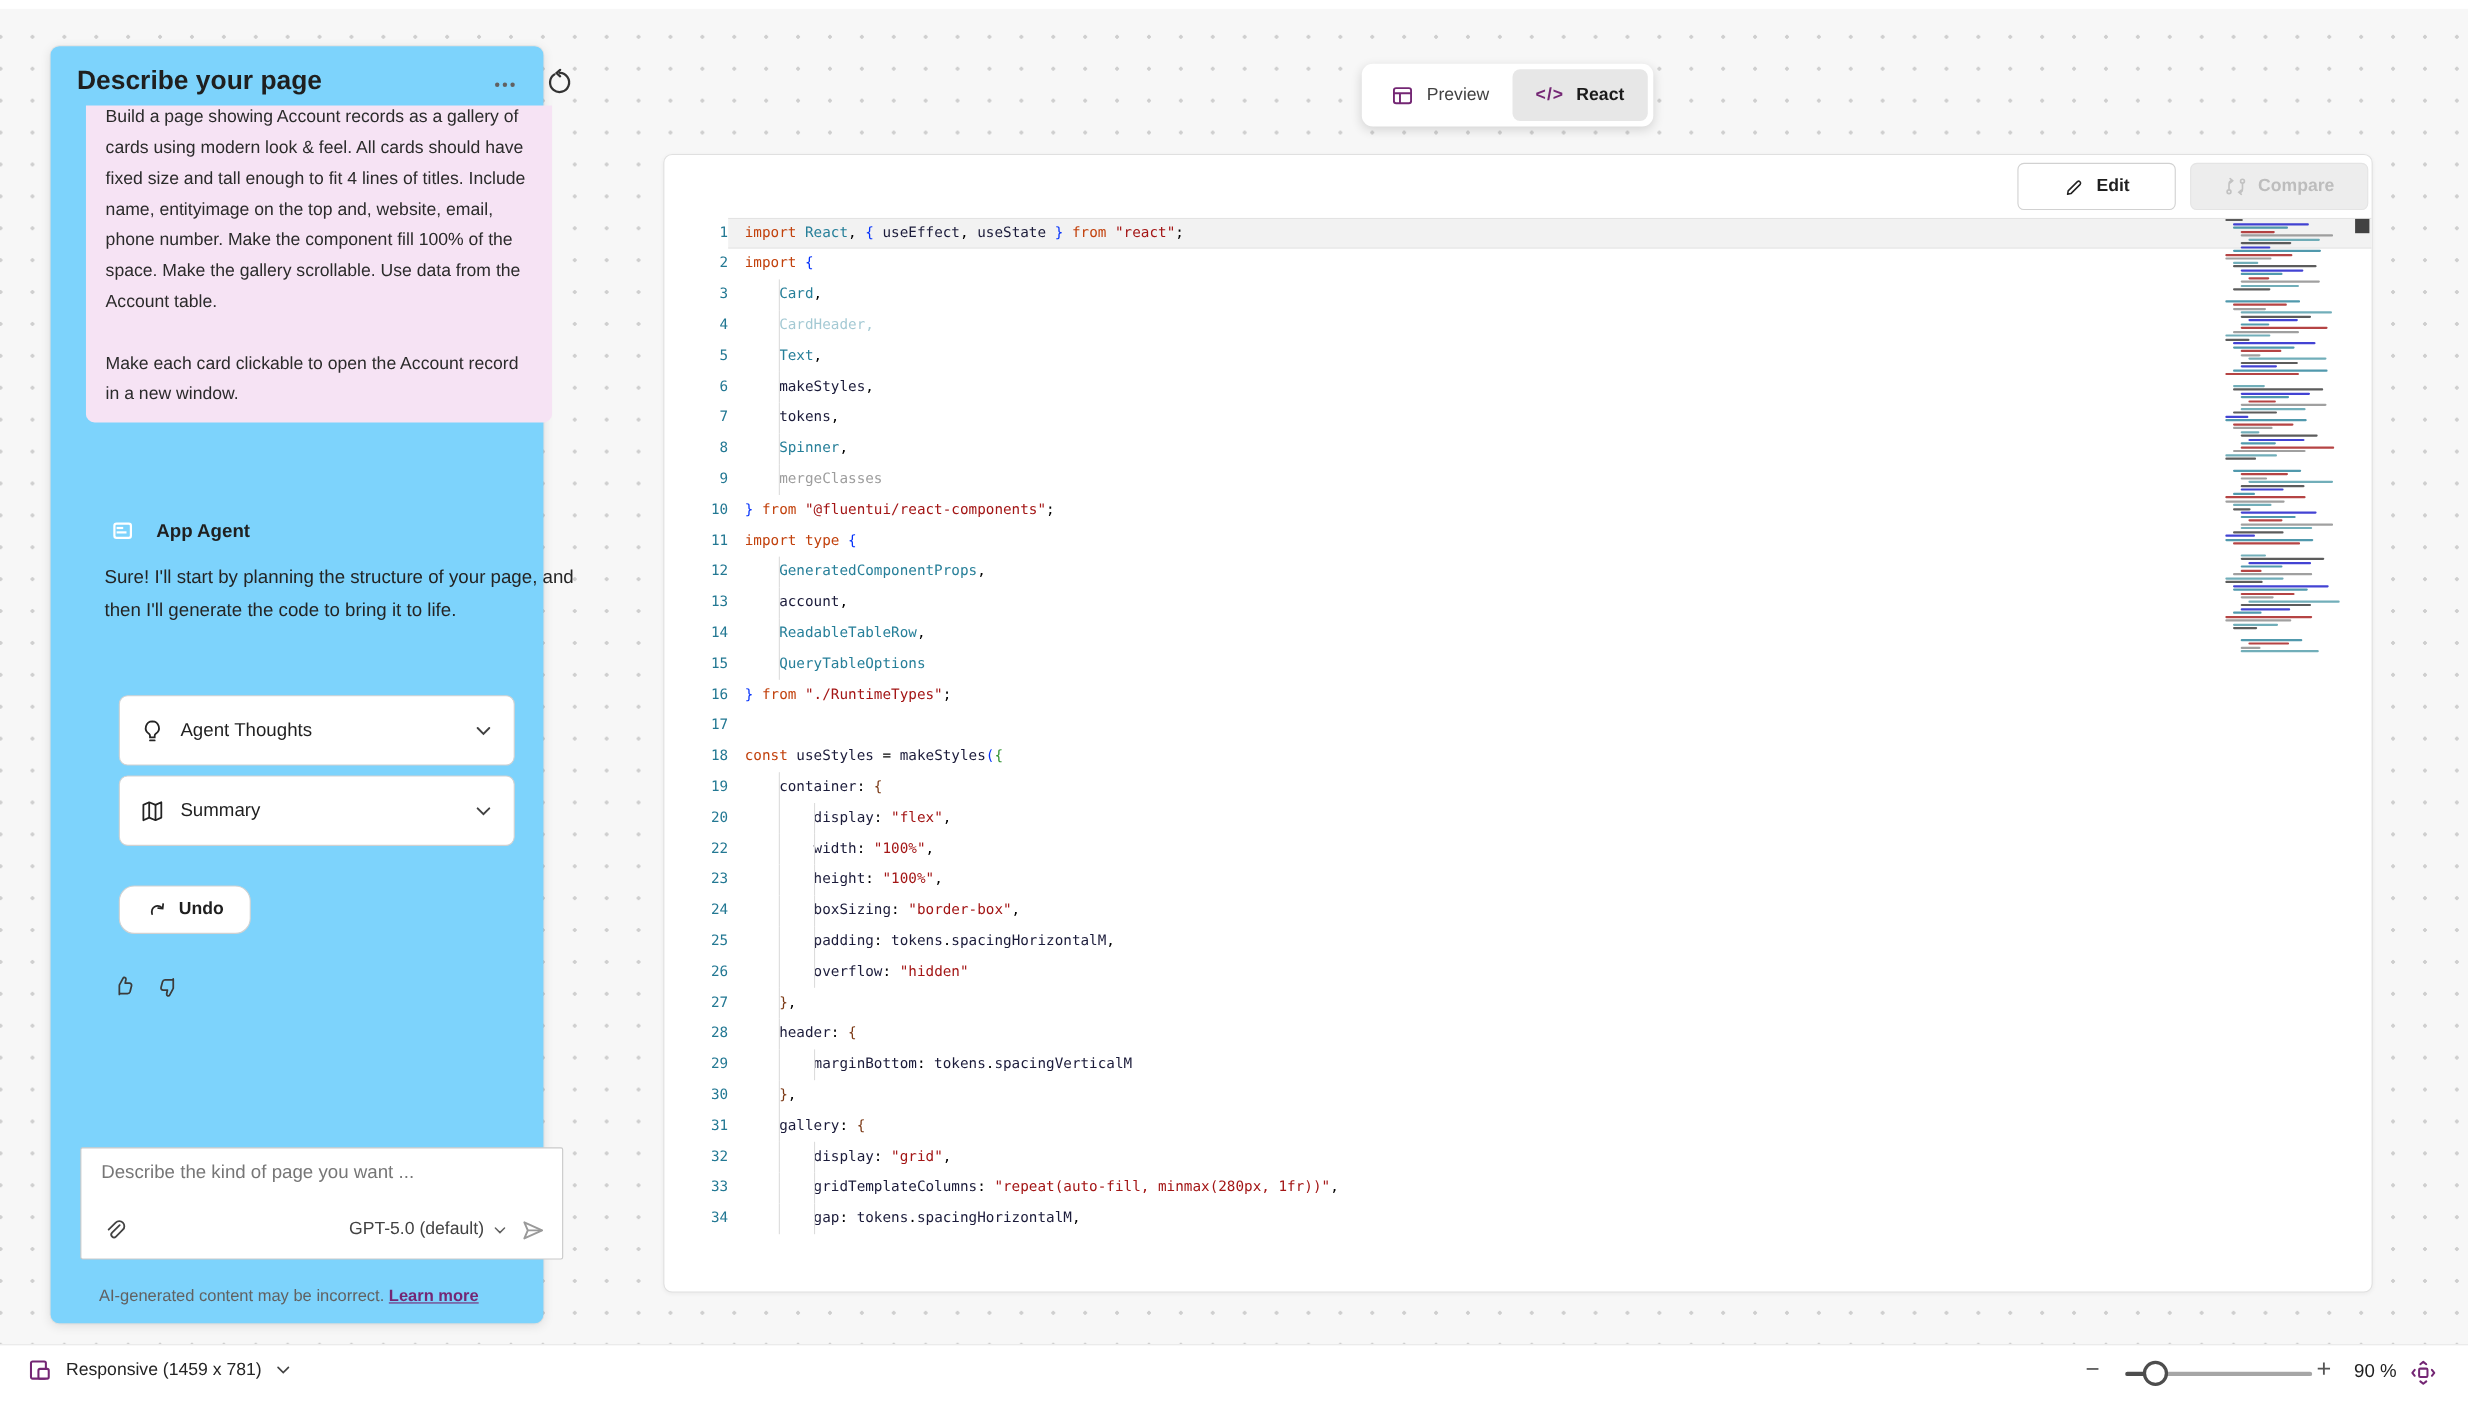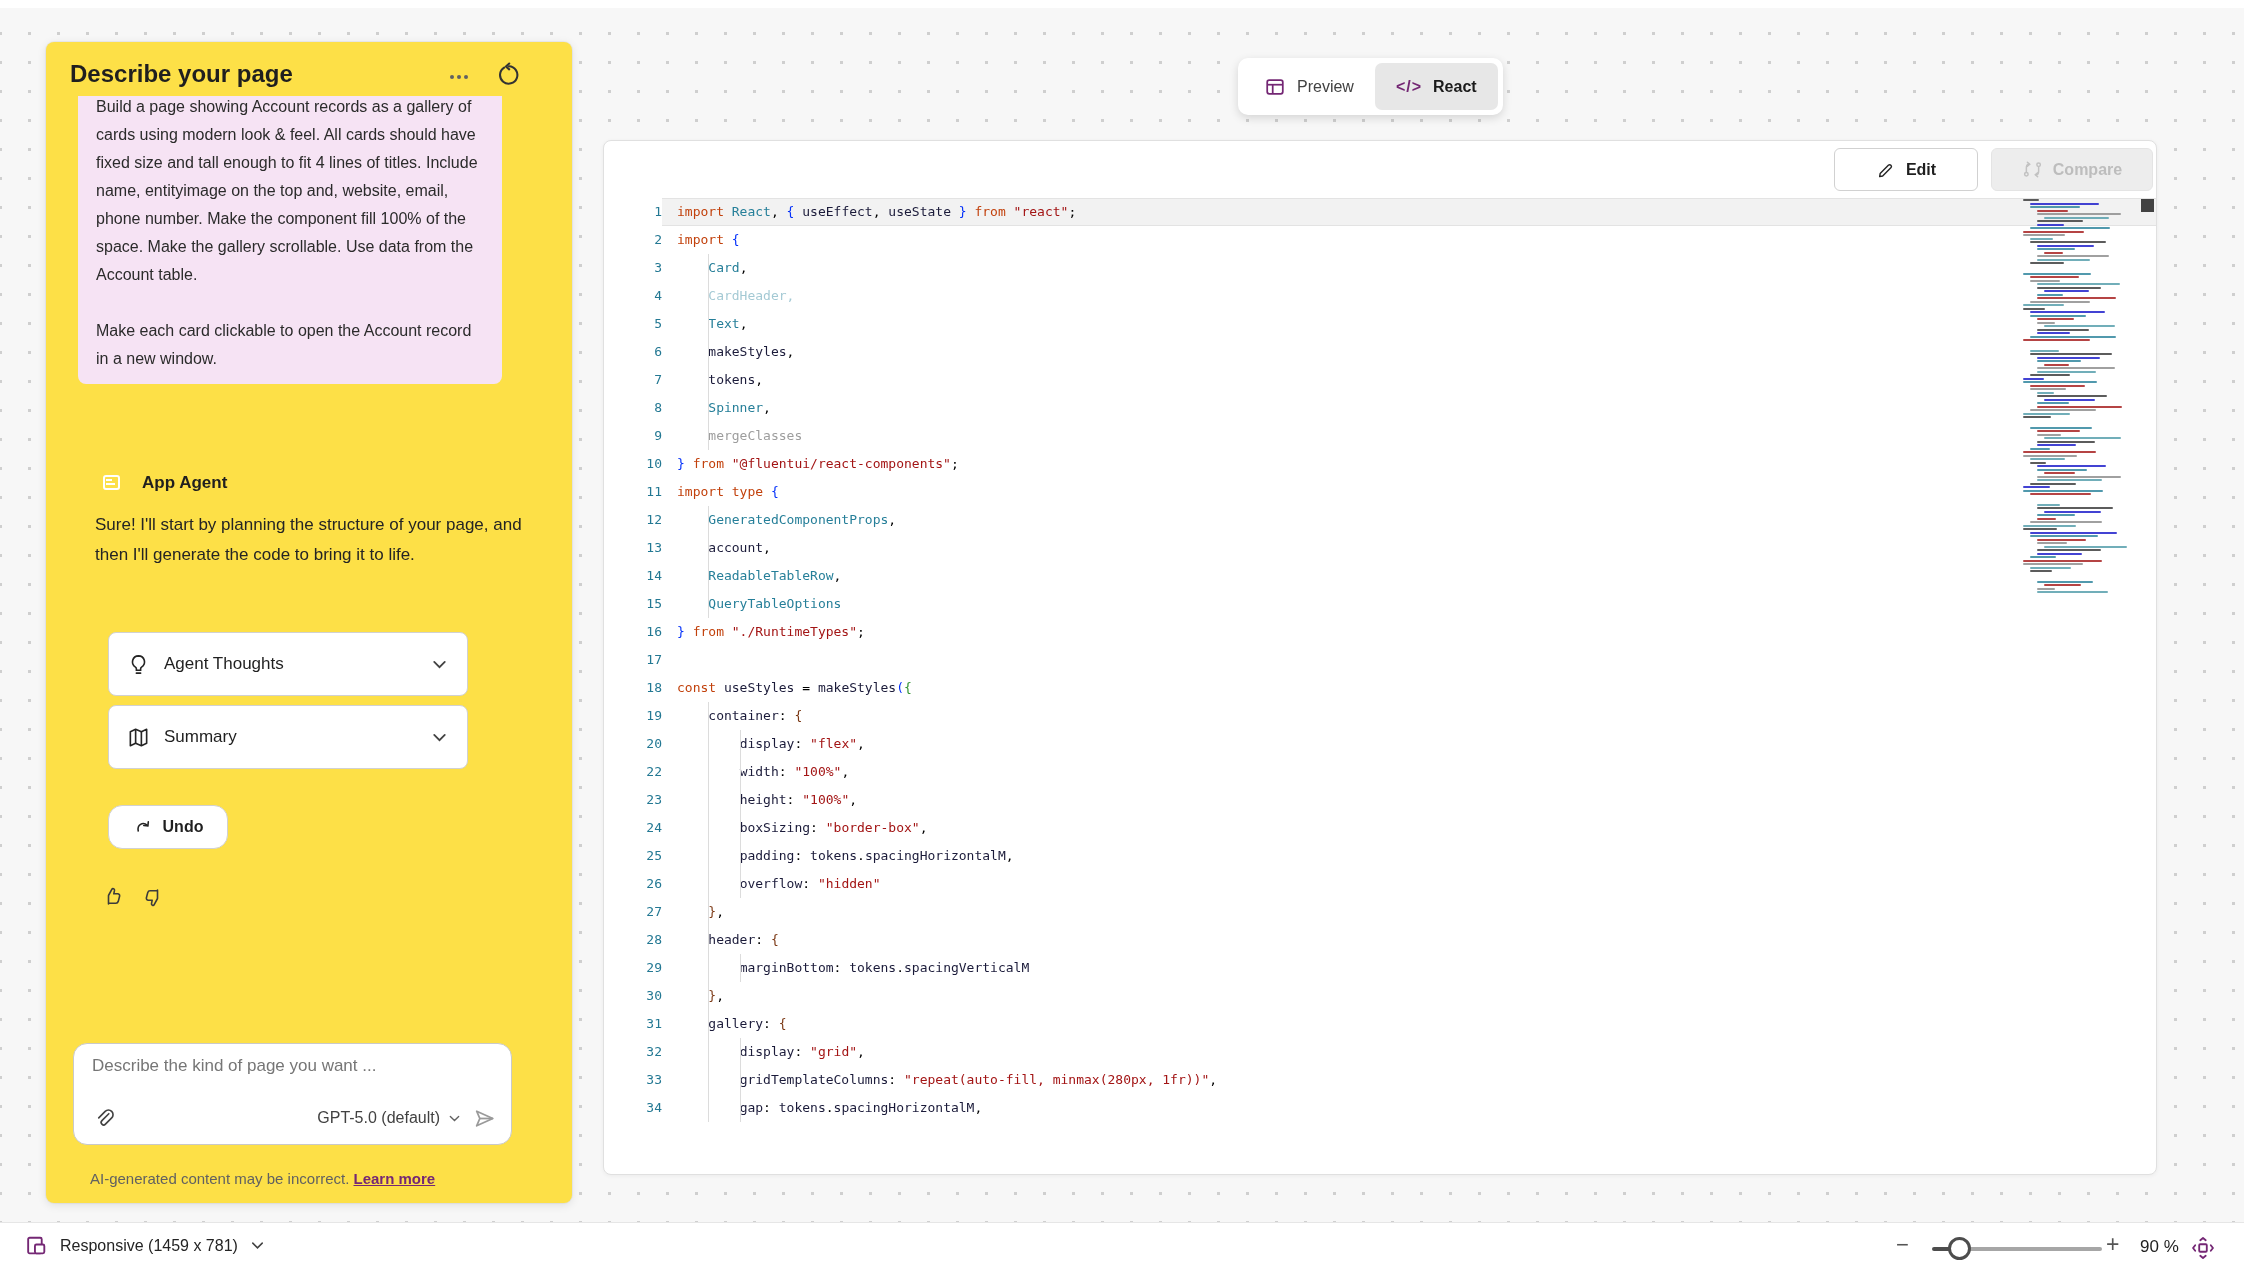--- a/index.html
+++ b/index.html
@@ -10,22 +10,22 @@
   
   .canvas {
     position:absolute; left:0; top:8px; width:2244px; height:1214px;
     background-color:#f7f7f7;
     background-image: radial-gradient(circle, #cfcfcf 1.7px, transparent 1.9px);
     background-size:29px 29px; background-position:15px 11px;
   }
 
   
   .panel {
-    position:absolute; left:46px; top:42px; width:526px; height:1161px;
-    background:#fde047; border-radius:8px; box-shadow:0 2px 10px rgba(0,0,0,.10), 0 0 0 1px rgba(0,0,0,.04);
+    position:absolute; left:46px; top:42px; width:448px; height:1161px;
+    background:#7dd3fc; border-radius:8px; box-shadow:0 2px 10px rgba(0,0,0,.10), 0 0 0 1px rgba(0,0,0,.04);
   }
   .panel-title { position:absolute; left:24px; top:18px; font-size:24px; font-weight:bold; color:#1f1f1f; }
   .icon-btn { position:absolute; display:flex; align-items:center; justify-content:center; width:34px; height:34px; border-radius:6px; cursor:pointer; background:transparent; border:none; }
   .more-btn { left:396px; top:18px; }
   .refresh-btn { left:446px; top:16px; }
 
   .bubble-clip { position:absolute; left:32px; top:54px; width:424px; height:315px; overflow:hidden; }
   .bubble {
     margin-top:-14px; background:#f6e3f4; border-radius:8px; padding:11px 18px;
     font-size:16px; line-height:28px; color:#2b2b2b; white-space:pre-line;
@@ -53,21 +53,21 @@
   .undo-btn {
     position:absolute; left:62px; top:763px; width:120px; height:44px; background:#fff;
     border:1px solid #d1d1d1; border-radius:14px; display:flex; align-items:center; justify-content:center;
     gap:9px; font-size:16px; font-weight:600; color:#1f1f1f; cursor:pointer;
   }
   .thumbs { position:absolute; left:52px; top:840px; display:flex; gap:10px; }
   .thumb-btn { width:30px; height:30px; display:flex; align-items:center; justify-content:center; background:none; border:none; cursor:pointer; }
 
   .chat-input {
     position:absolute; left:27px; top:1001px; width:439px; height:102px;
-    border:1px solid #c9c9c9; border-radius:14px; background:#fff; padding:12px 18px 10px;
+    border:1px solid #c9c9c9; border-radius:2px; background:#fff; padding:12px 18px 10px;
   }
   .chat-input input {
     width:100%; border:none; outline:none; font-size:17px; color:#242424;
     font-family:"Liberation Sans", sans-serif; background:transparent;
   }
   .chat-input input::placeholder { color:#767676; }
   .input-row { position:absolute; left:16px; right:14px; bottom:12px; display:flex; align-items:center; }
   .model-select { margin-left:auto; display:flex; align-items:center; gap:7px; font-size:16px; color:#424242; cursor:pointer; }
   .send-btn { margin-left:10px; background:none; border:none; cursor:pointer; display:flex; }
 

